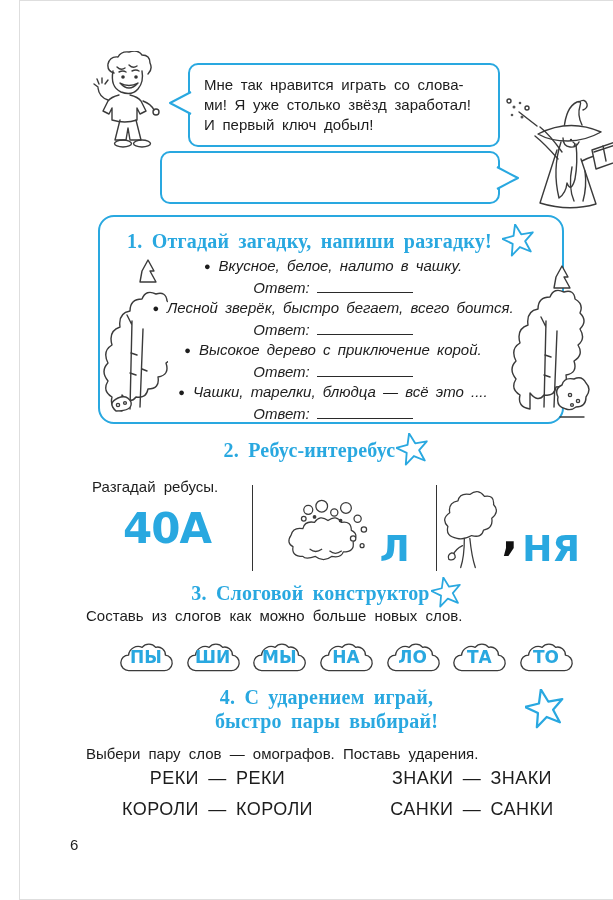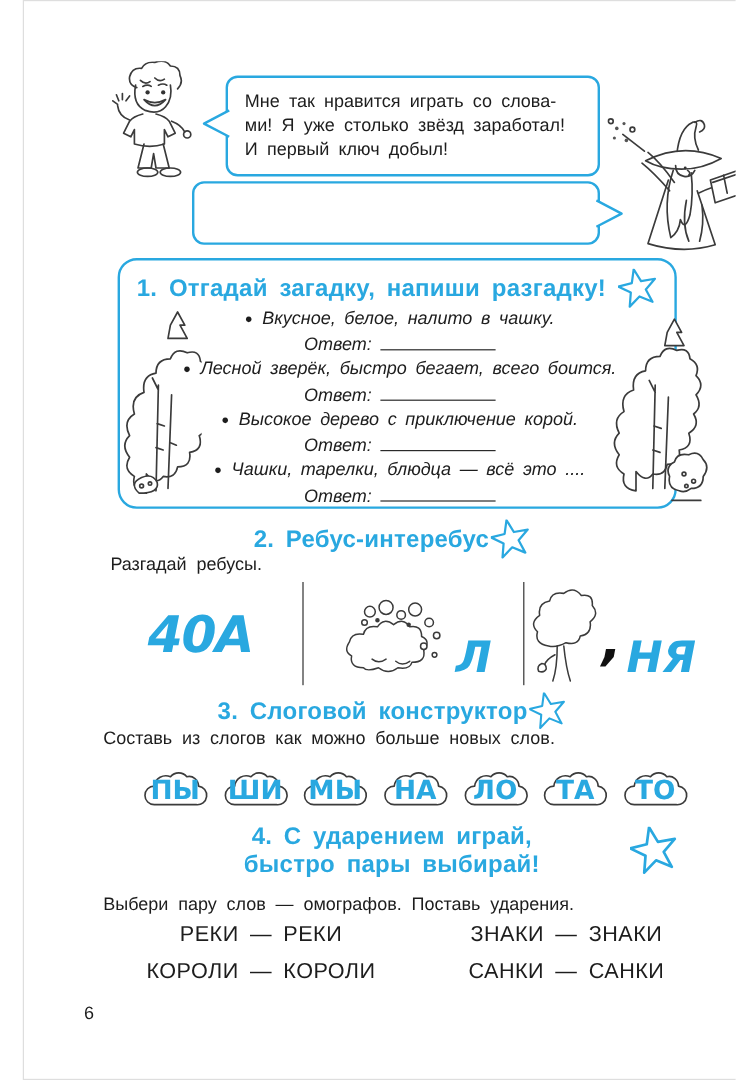--- a/index.html
+++ b/index.html
@@ -23,21 +23,21 @@
   .tail-left{left:-22px;top:26px;}
   .tail-right{right:-22px;top:13px;}
   .link-blue{color:#29a8e0;}
 
   .boy{position:absolute;left:66px;top:50px;width:84px;height:102px;}
   .wizard{position:absolute;left:486px;top:94px;width:122px;height:120px;}
 
   
   .sec-title-row{position:absolute;left:0;width:613px;display:flex;justify-content:center;align-items:center;gap:1px;}
   .sec-title{
-    font-family:Liberation Sans, sans-serif;font-weight:bold;color:#29a8e0;
+    font-family:Liberation Serif, serif;font-weight:bold;color:#29a8e0;
     font-size:20px;word-spacing:4px;letter-spacing:.2px;text-align:center;line-height:24px;
   }
   .star{flex:0 0 auto;}
 
   
   .card{
     position:absolute;left:78px;top:214px;width:466px;height:209px;
     border:2.5px solid #29a8e0;border-radius:16px;box-sizing:border-box;background:#fff;
   }
   .card-title-row{display:flex;justify-content:center;align-items:center;gap:10px;margin-top:7px;}
@@ -45,39 +45,39 @@
   .tree-right{position:absolute;left:404px;top:40px;width:88px;height:168px;}
   .riddles{position:absolute;left:52px;top:39px;width:362px;font-style:italic;}
   .riddle-text{text-align:center;font-size:15px;line-height:20px;word-spacing:3px;}
   .riddle-text .bullet::before{content:"●";font-size:11px;margin-right:8px;position:relative;top:-1px;}
   .answer-line{text-align:center;font-size:15px;line-height:21px;word-spacing:2px;}
   .answer-blank{display:inline-block;width:96px;height:13px;border-bottom:1.5px solid #2a2a2a;margin-left:7px;}
 
   .instruction{position:absolute;font-size:15px;line-height:19px;word-spacing:4px;}
 
   
-  .rebus-row{position:absolute;left:62px;top:482px;width:498px;height:90px;display:flex;align-items:flex-end;font-style:italic;}
+  .rebus-row{position:absolute;left:62px;top:482px;width:498px;height:90px;display:flex;align-items:flex-end;}
   .rebus-cell{display:flex;align-items:flex-end;justify-content:center;height:90px;box-sizing:border-box;}
   .rebus-c1{width:178px;align-items:center;}
   .rebus-c2{width:192px;}
   .rebus-c3{flex:1;}
   .rebus-div{width:0;border-left:1.6px solid #333;height:86px;align-self:center;}
   .rebus-big{font-family:"DejaVu Sans",sans-serif;font-weight:bold;color:#29a8e0;font-size:42px;letter-spacing:-1px;}
   .rebus-letter{font-family:"DejaVu Sans",sans-serif;font-weight:bold;color:#29a8e0;font-size:36px;line-height:1;margin:0 0 6px 4px;}
   .rebus-comma{font-family:"DejaVu Sans",sans-serif;font-weight:bold;color:#111;font-size:44px;line-height:1;margin:0 0 16px 2px;}
   .foam{width:96px;height:70px;margin-bottom:4px;}
   .smalltree{width:62px;height:84px;}
 
   
   .clouds-row{position:absolute;left:95px;top:633px;width:462px;display:flex;justify-content:space-between;}
   .cloud{position:relative;width:62px;height:46px;}
   .cloud svg{width:62px;height:46px;}
   .cloud-text{
     position:absolute;left:0;top:13px;width:100%;text-align:center;
-    font-family:"DejaVu Sans",sans-serif;font-weight:bold;color:#29a8e0;font-size:22px;
+    font-family:"DejaVu Sans",sans-serif;font-weight:bold;color:#29a8e0;font-size:17px;
   }
 
   
   .pairs{position:absolute;font-size:18px;line-height:31px;letter-spacing:.4px;word-spacing:4px;text-align:center;}
   .pairs-left{left:90px;top:762px;width:215px;}
   .pairs-right{left:362px;top:762px;width:180px;}
 
   .page-number{position:absolute;left:50px;top:835px;font-size:15px;}
 </style>
 </head>
@@ -192,21 +192,21 @@
       <div class="answer-line"><span>Ответ:</span><span class="answer-blank"></span></div>
     </div>
   </div>
 
   <div class="sec-title-row" style="top:432px;">
     <div class="sec-title">2. Ребус-интеребус</div>
     <svg class="star" width="33" height="33" viewBox="0 0 32 32">
       <polygon points="16,0 19.8,10.7 31.2,11.1 22.2,18 25.4,28.9 16,22.5 6.6,28.9 9.8,18 0.8,11.1 12.2,10.7" fill="none" stroke="#29a8e0" stroke-width="1.8" stroke-linejoin="round" transform="rotate(-12 16 16)"></polygon>
     </svg>
   </div>
-  <div class="instruction" style="left:72px;top:460px;">Разгадай ребусы.</div>
+  <div class="instruction" style="left:72px;top:476px;">Разгадай ребусы.</div>
 
   <div class="rebus-row">
     <div class="rebus-cell rebus-c1">
       <span class="rebus-big">40А</span>
     </div>
     <div class="rebus-div"></div>
     <div class="rebus-cell rebus-c2">
       <svg class="foam" viewBox="0 0 104 78">
         <g class="lineart-fill" stroke-width="1.2">
           <path d="M24,64 q-13,0 -11,-11 q-8,-4 -2,-13 q2,-9 13,-7 q2,-9 13,-7 q6,-9 15,-2 q9,-7 15,2 q11,-2 11,9 q9,4 2,13 q2,11 -11,11 q-2,7 -13,5 q-9,7 -18,0 q-11,4 -14,0 z"></path>

